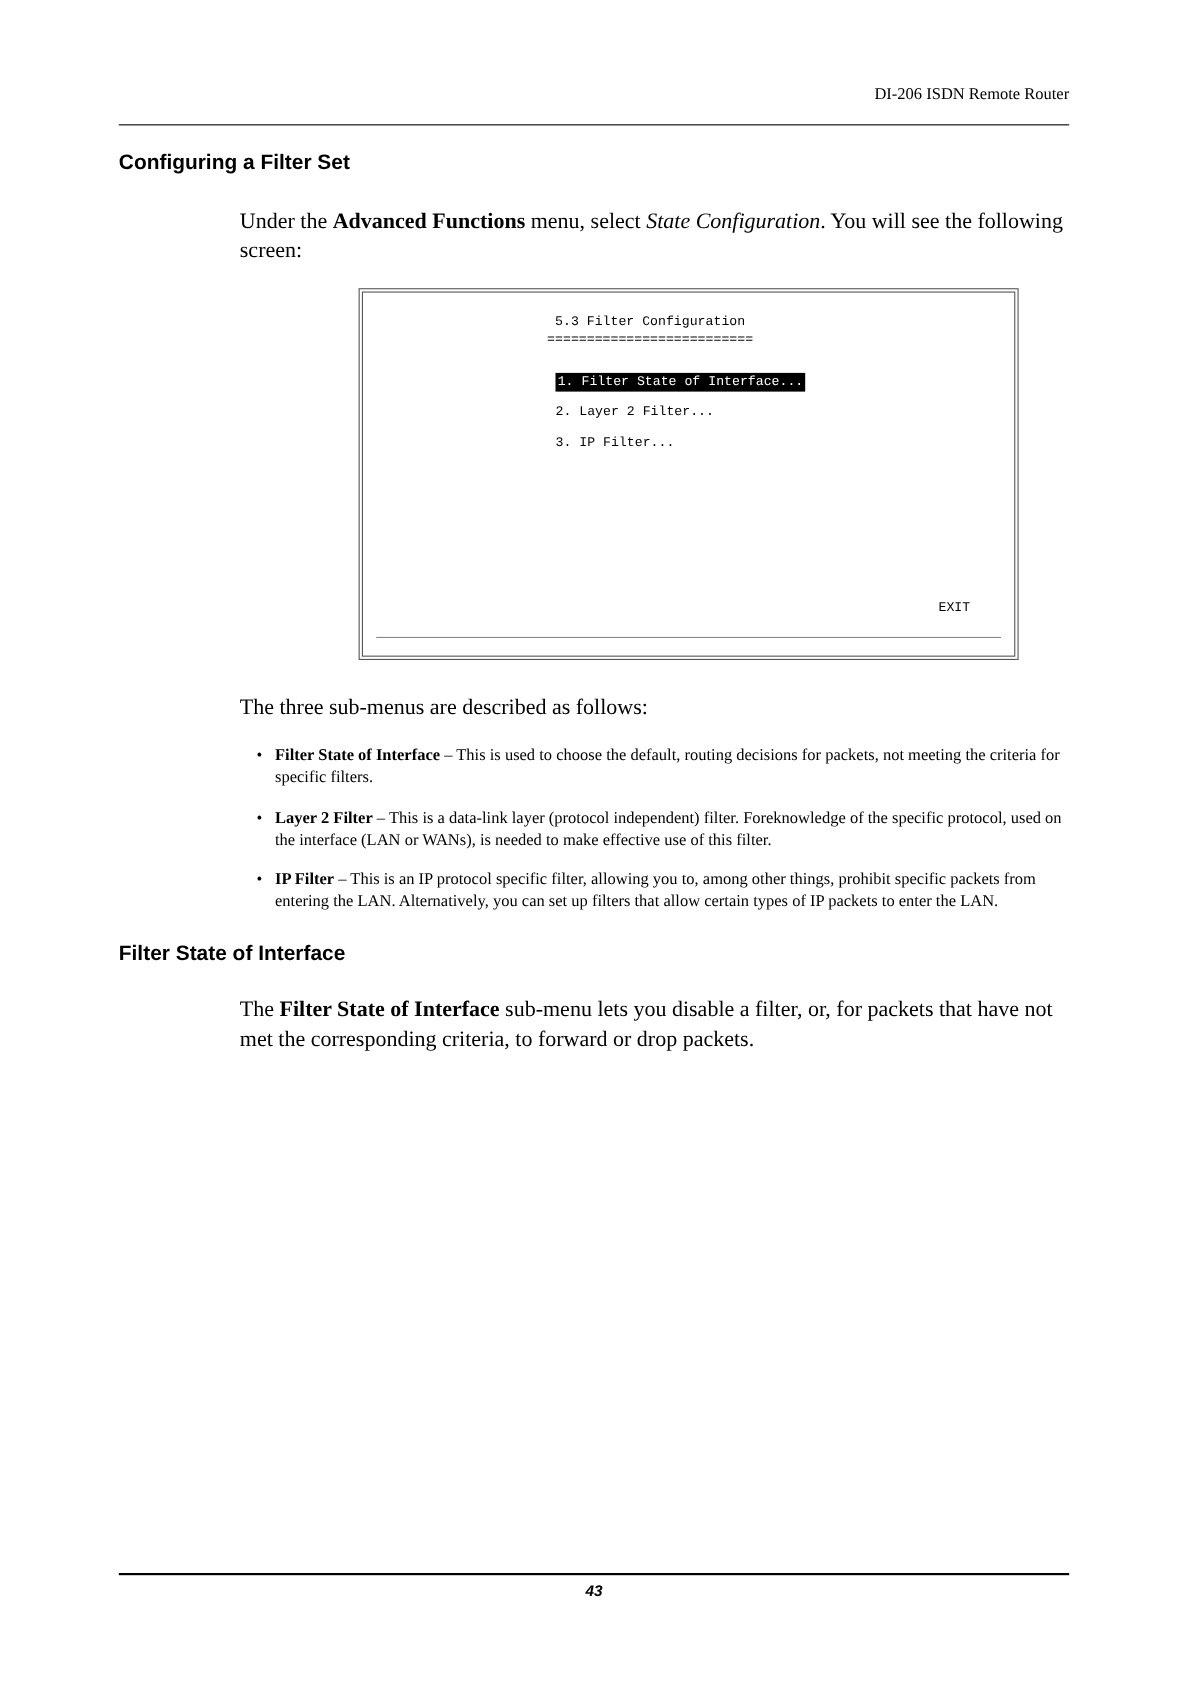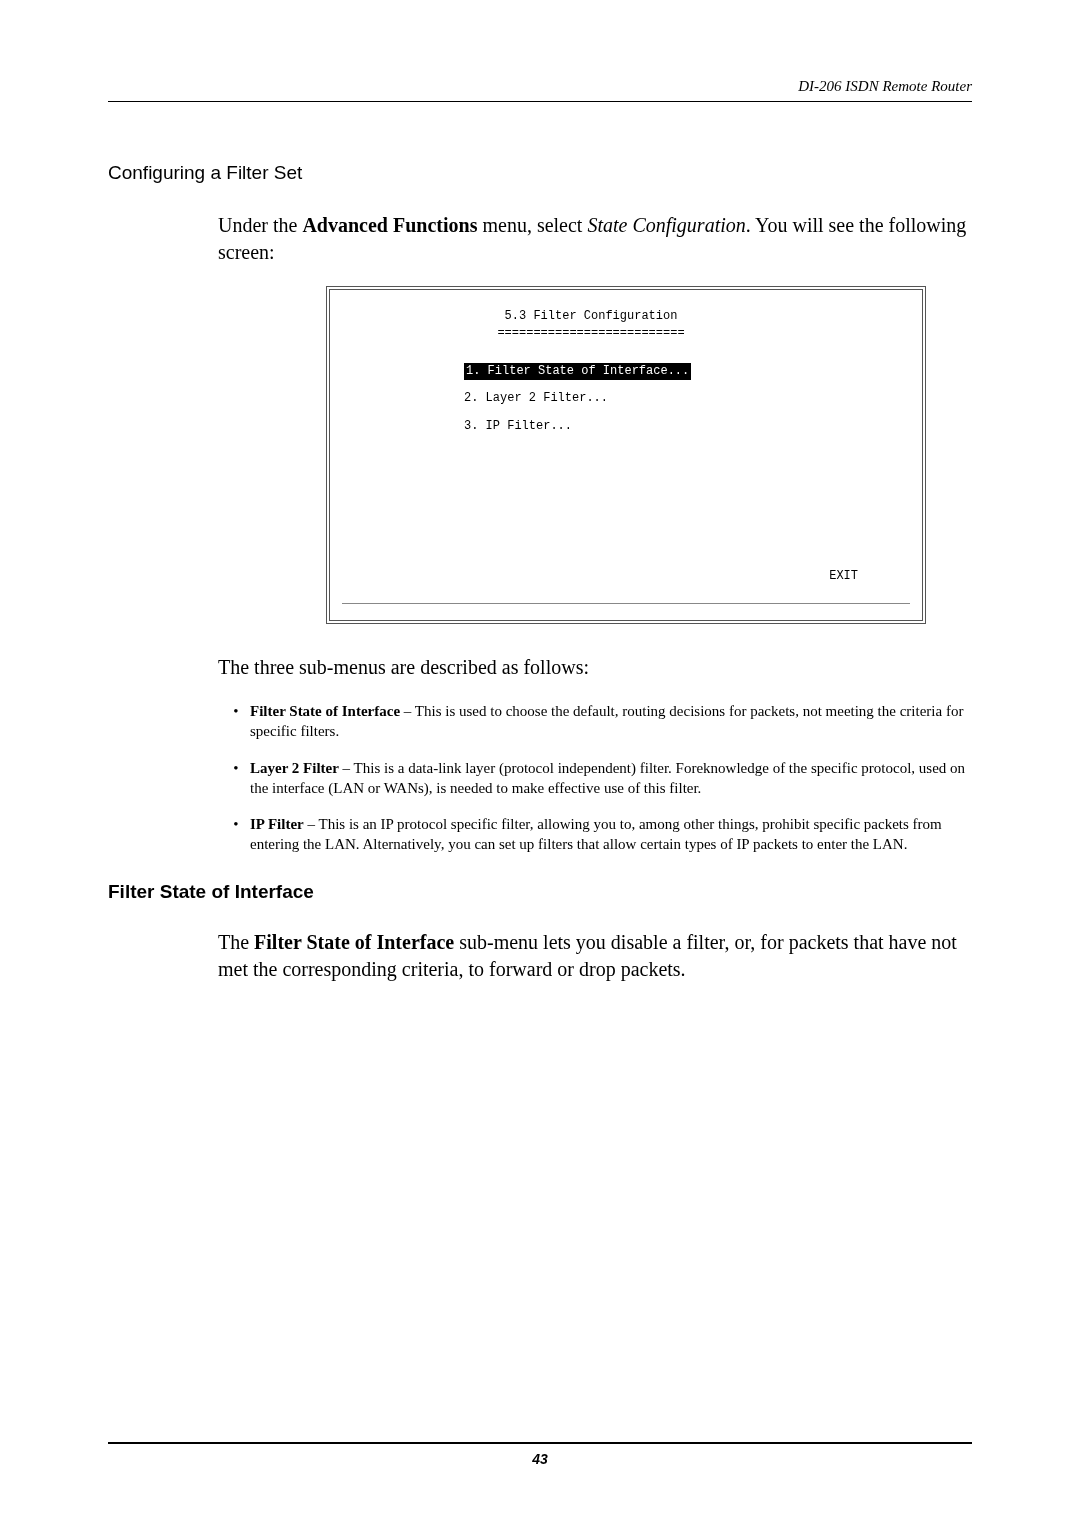--- a/index.html
+++ b/index.html
@@ -13,30 +13,29 @@
     color: #000;
   }
   .page {
     padding: 78px 108px 40px 108px;
     box-sizing: border-box;
     height: 100%;
     position: relative;
   }
   .header-line {
     border-bottom: 1.5px solid #000;
-    padding-bottom: 6px;
+    padding-bottom: 18px;
     text-align: right;
-    font-style: italic;
     font-size: 15px;
   }
   .section-heading {
     font-family: Arial, Helvetica, sans-serif;
-    font-weight: normal;
+    font-weight: bold;
     font-size: 19px;
-    margin-top: 60px;
+    margin-top: 24px;
     margin-bottom: 28px;
   }
   .body-text {
     font-size: 20px;
     margin-left: 110px;
     line-height: 1.35;
     margin-top: 0;
     margin-bottom: 20px;
   }
   .bold { font-weight: bold; }
@@ -70,30 +69,31 @@
     text-align: center;
     margin-left: -70px;
     letter-spacing: 0;
   }
   .term-menu {
     margin-left: 122px;
     margin-top: 10px;
   }
   .term-item {
     margin-top: 10px;
+    margin-left: 41px;
   }
   .term-item.sel {
     display: inline-block;
     background: #000;
     color: #fff;
     padding: 0 2px;
   }
   .term-exit {
     position: absolute;
-    right: 52px;
+    right: 28px;
     bottom: 18px;
   }
 
   ul.bullets {
     margin: 10px 0 24px 110px;
     padding-left: 28px;
   }
   ul.bullets li {
     font-size: 15px;
     line-height: 1.35;
@@ -109,21 +109,21 @@
     font-weight: bold;
     font-size: 19px;
     margin-top: 26px;
     margin-bottom: 26px;
   }
 
   .footer {
     position: absolute;
     left: 108px;
     right: 108px;
-    bottom: 60px;
+    bottom: 72px;
     text-align: center;
   }
   .footer-line {
     border-top: 2px solid #000;
     margin-bottom: 6px;
   }
   .page-num {
     font-family: Arial, Helvetica, sans-serif;
     font-style: italic;
     font-weight: bold;

